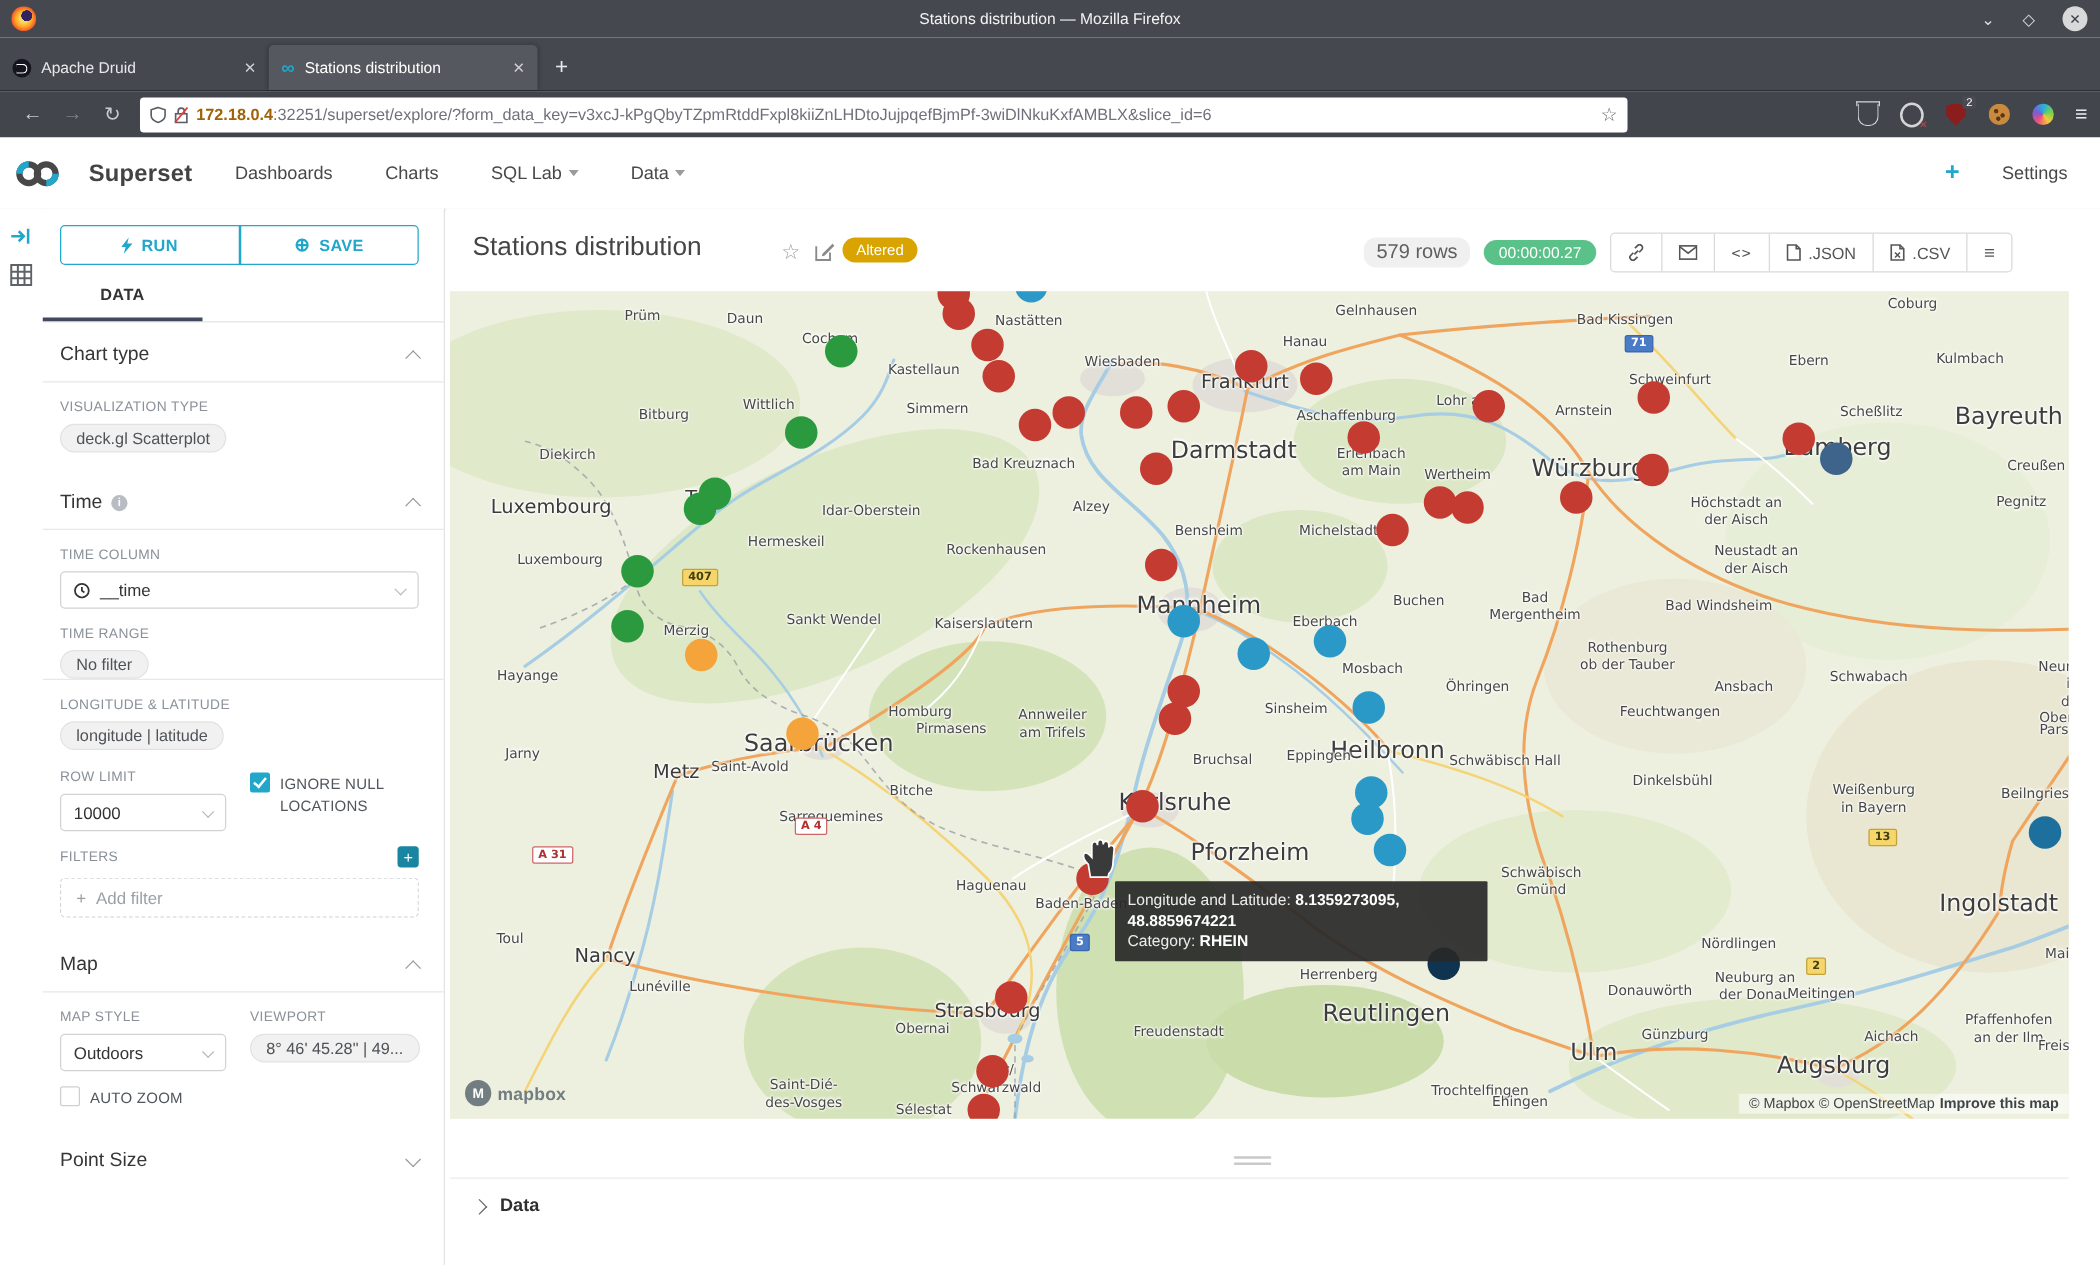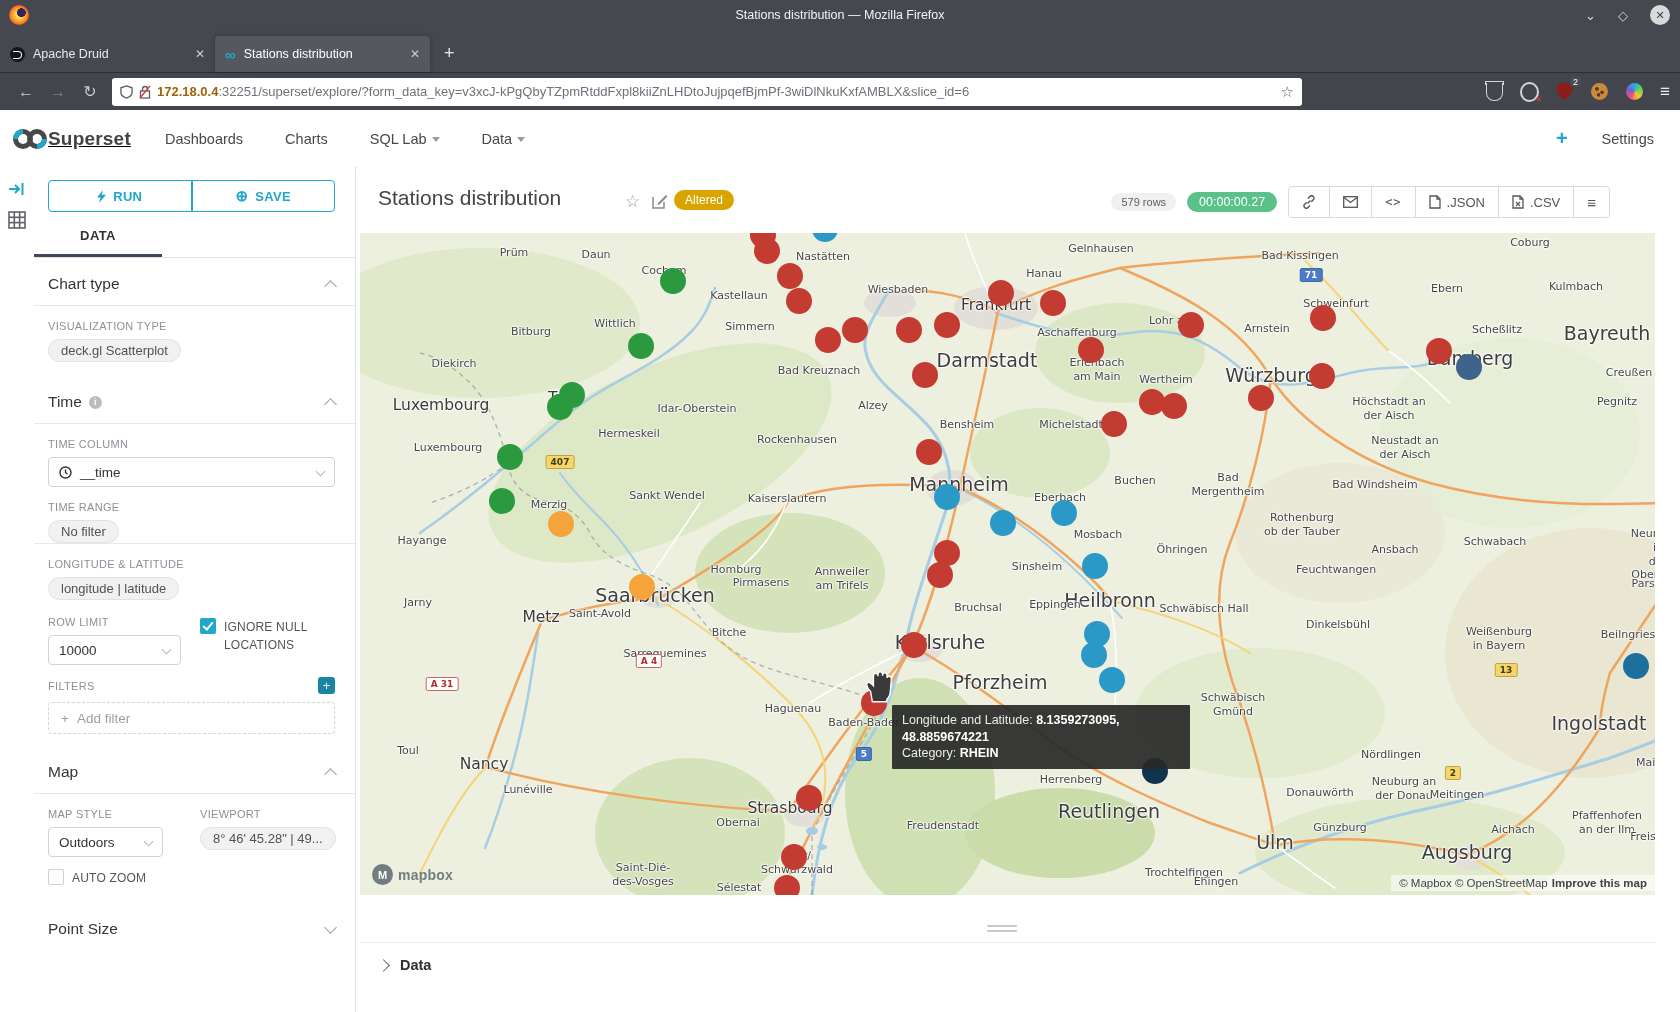--- a/index.html
+++ b/index.html
@@ -35,21 +35,21 @@
   .shieldchk::before{content:"";position:absolute;top:-2px;left:-1.6px;right:-1.6px;height:3px;border:1.6px solid #d4d5d8;border-bottom:none;}
   .maskic{width:16px;height:16px;border:2px solid #d4d5d8;border-radius:50%;}
   .maskic::after{content:"✕";position:absolute;right:-3px;bottom:-3px;color:#e23b3b;font-size:8px;}
   .ublock{width:16px;height:18px;background:#8c1d1d;clip-path:polygon(50% 0,100% 12%,100% 55%,50% 100%,0 55%,0 12%);}
   .badge2{position:absolute;top:-5px;right:-7px;background:#4a4a52;color:#fff;font-size:9px;padding:0 3px;border-radius:2px;}
   .cookie{width:17px;height:17px;border-radius:50%;background:radial-gradient(circle at 35% 35%,#5a3718 1.5px,rgba(0,0,0,0) 2px),radial-gradient(circle at 65% 55%,#5a3718 1.5px,rgba(0,0,0,0) 2px),radial-gradient(circle at 45% 70%,#5a3718 1.5px,rgba(0,0,0,0) 2px),#c98a3d;}
   .pinwheel{width:17px;height:17px;border-radius:50%;background:conic-gradient(#29abe2,#6fd34f,#f7c839,#ef4e7b,#7b5bd6,#29abe2);}
   .hamb{color:#e8e8ea;font-size:17px;}
   
   .navbar{position:absolute;left:0;top:110px;width:100%;height:57px;background:#fff;border-bottom:1px solid #e6e6e6;box-shadow:0 2px 3px rgba(0,0,0,.04);display:flex;align-items:center;}
-  .brand{display:flex;align-items:center;gap:0;margin-left:12px;text-decoration:underline;}
+  .brand{display:flex;align-items:flex-end;gap:23px;margin-left:12px;}
   .brand-name{font-size:19px;font-weight:bold;color:#434343;letter-spacing:.2px;}
   .menu{display:flex;align-items:center;gap:42px;margin-left:34px;color:#484848;font-size:14.5px;}
   .menu .caret{display:inline-block;margin-left:5px;width:0;height:0;border-left:4px solid rgba(0,0,0,0);border-right:4px solid rgba(0,0,0,0);border-top:5px solid #9b9b9b;vertical-align:middle;}
   .nav-right{margin-left:auto;display:flex;align-items:center;gap:34px;margin-right:26px;color:#484848;font-size:14.5px;}
   .plus-teal{color:#20a7c9;font-size:20px;font-weight:bold;}
   
   .rail{position:absolute;left:0;top:167px;width:34px;bottom:0;background:#fff;}
   .rail .ric{margin:14px 0 0 8px;}
   .panel{position:absolute;left:34px;top:167px;width:322px;bottom:0;background:#fff;border-right:1px solid #e3e3e3;box-sizing:border-box;overflow:hidden;}
   .main{position:absolute;left:357px;top:167px;right:0;bottom:0;background:#fff;}
@@ -83,21 +83,21 @@
   .plus-sq{width:17px;height:17px;background:#1a85a0;border-radius:3px;color:#fff;display:flex;align-items:center;justify-content:center;font-size:13px;margin-left:auto;}
   .addfilter{border:1.5px dashed #d4d4d4;border-radius:4px;height:32px;display:flex;align-items:center;padding:0 12px;color:#9aa0a5;font-size:13.5px;gap:8px;box-sizing:border-box;}
   .filters-row{display:flex;align-items:center;}
   
   .chart-head{position:absolute;left:21px;top:13px;right:0;height:42px;}
   .chart-title{position:absolute;left:0;top:6px;font-size:21px;color:#454545;}
   .star-ic{position:absolute;left:247px;top:11px;color:#9aa0a6;font-size:17px;}
   .edit-ic{position:absolute;left:274px;top:13px;}
   .altered{position:absolute;left:296px;top:10px;background:#d9a400;color:#fff;font-size:12px;border-radius:11px;padding:3px 11px;}
   .hd-right{position:absolute;right:70px;top:6px;display:flex;align-items:center;gap:11px;}
-  .rows-pill{background:#f0f0f0;border-radius:10px;color:#5f5f5f;font-size:11px;padding:3px 10px;}
+  .rows-pill{background:#f0f0f0;border-radius:10px;color:#5f5f5f;font-size:16px;padding:3px 10px;}
   .timer-pill{background:#5ac189;border-radius:11px;color:#fff;font-size:12.5px;padding:3px 12px;}
   .btn-group{display:flex;border:1px solid #d9d9d9;border-radius:4px;background:#fff;height:32px;box-sizing:border-box;}
   .bg-cell{display:flex;align-items:center;padding:0 13px;border-right:1px solid #d9d9d9;color:#555;font-size:13px;gap:6px;}
   .bg-cell:last-child{border-right:none;}
   .code-ic{font-size:12px;letter-spacing:1px;color:#555;font-family:"DejaVu Sans Mono",monospace;}
   
   .map{position:absolute;left:3px;top:66px;width:1295px;height:662px;background:#edf0de;overflow:hidden;}
   .mlab{position:absolute;transform:translate(-50%,-50%);color:#474747;font-size:11px;line-height:1.25;text-align:center;white-space:pre-line;z-index:5;font-family:"DejaVu Sans",sans-serif;
     text-shadow:0 0 2px #fff,0 0 2px #fff,0 1px 2px #fff,0 -1px 2px #fff;}
   .mlab.s2{font-size:19px;color:#3d3d3d;}
@@ -308,21 +308,21 @@
       <div class="sec-head" style="margin-top:12px;">
         <span>Map</span>
           <span class="chev up"></span>
       </div>
     </div>
     <div class="rule"></div>
     <div class="sec">
       <div class="two-col">
         <div class="col1">
           <div class="flabel">MAP STYLE</div>
-          <div class="select" style="width:115px;">
+          <div class="select" style="width:133px;">
             <span>Outdoors</span>
             <span class="chev"></span>
           </div>
           <div class="cbx-row" style="margin-top:12px;">
             <span class="cbx off"></span>
             <span>AUTO ZOOM</span>
           </div>
         </div>
         <div class="col2">
           <div class="flabel">VIEWPORT</div>

